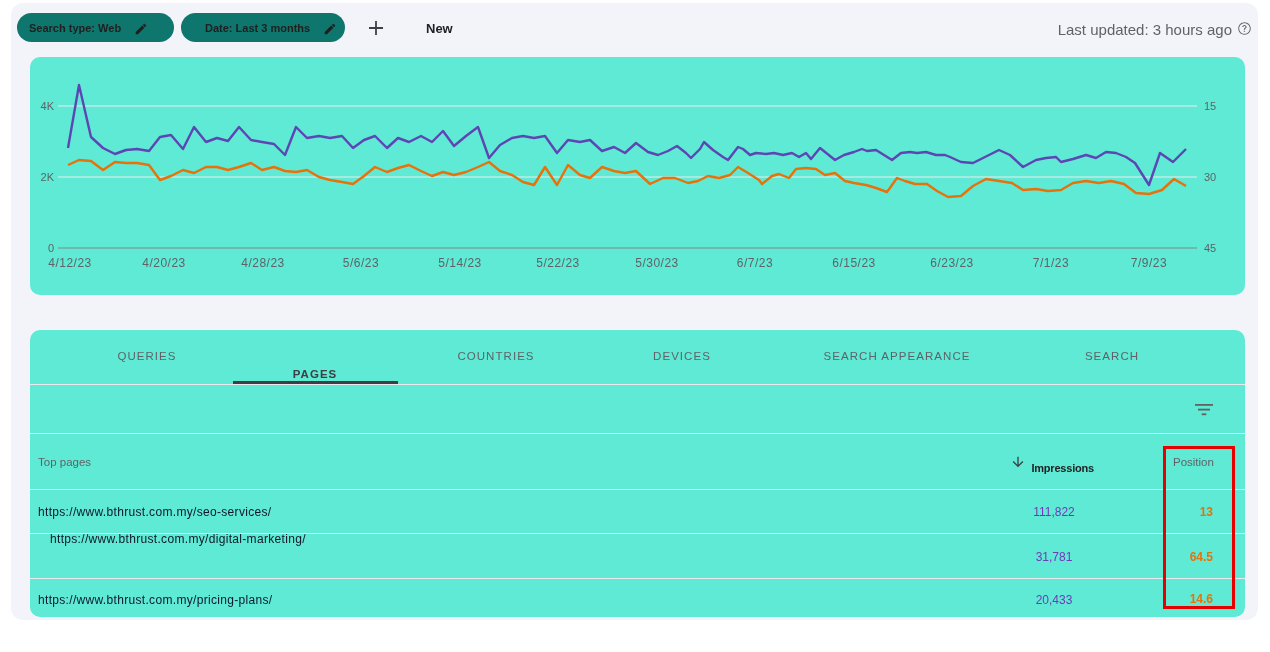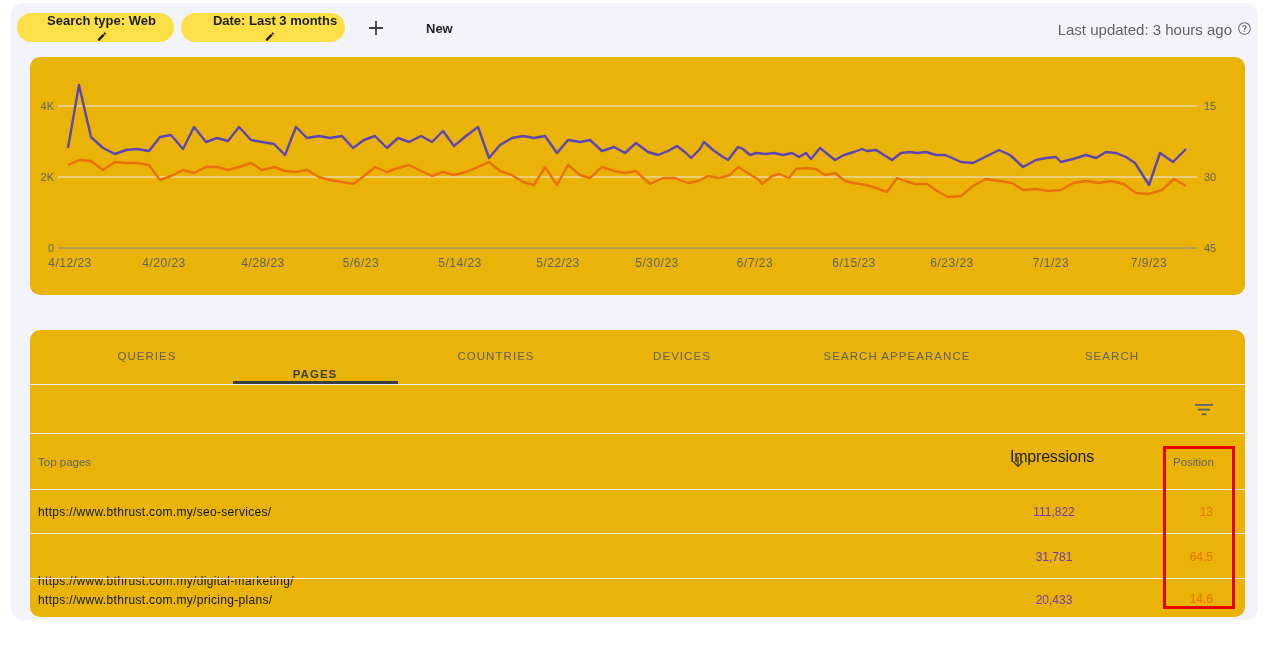--- a/index.html
+++ b/index.html
@@ -1,24 +1,24 @@
 <!DOCTYPE html>
 <html><head>
 <meta charset="utf-8">
 <style>
 html,body{margin:0;padding:0;background:#ffffff;}
 body{width:1270px;height:652px;position:relative;font-family:"Liberation Sans",sans-serif;overflow:hidden;}
 .panel{position:absolute;left:11px;top:3px;width:1247px;height:617px;background:#f3f4fa;border-radius:12px;}
-.chip{position:absolute;top:13px;height:29px;border-radius:15px;background:#fde047;display:flex;align-items:center;color:#1f1f1f;font-size:13px;font-weight:700;flex-direction:column;}
-.card{position:absolute;background:#eab308;border-radius:10px;}
+.chip{position:absolute;top:13px;height:29px;border-radius:15px;background:#0f766e;display:flex;align-items:center;color:#1f1f1f;font-size:11px;font-weight:700;}
+.card{position:absolute;background:#5eead4;border-radius:10px;}
 .tab{position:absolute;top:350px;font-size:11.5px;letter-spacing:1.05px;color:#5f6368;transform:translateX(-50%);white-space:nowrap;}
 .sep{position:absolute;left:30px;width:1215px;height:1px;background:#e8eaed;}
 .url{position:absolute;left:38px;font-size:12px;color:#0f172a;letter-spacing:.32px;}
 .imp{position:absolute;font-size:12px;color:#7337b8;text-align:center;width:80px;left:1014px;}
-.pos{position:absolute;font-size:12px;color:#e8710a;text-align:right;width:60px;left:1153px;}
+.pos{position:absolute;font-size:12px;color:#e8710a;text-align:right;width:60px;left:1153px;font-weight:bold;}
 </style>
 </head>
 <body>
 <div class="panel"></div>
 
 <div class="chip" style="left:17px;width:157px;">
   <span style="margin-left:12px;">Search type: Web</span>
   <svg width="14" height="14" viewBox="0 0 24 24" style="margin-left:13px;margin-top:3px;">
       <path fill="#1f1f1f" d="M3 17.25V21h3.75L17.81 9.94l-3.75-3.75L3 17.25zM20.71 7.04c.39-.39.39-1.02 0-1.41l-2.34-2.34c-.39-.39-1.02-.39-1.41 0l-1.83 1.83 3.75 3.75 1.83-1.83z"></path>
     </svg>
@@ -90,28 +90,28 @@
         <rect x="3" y="4.7" width="12" height="1.8"></rect>
         <rect x="6.7" y="9.4" width="4.6" height="1.8"></rect>
       </g>
     </svg>
 </div>
 <div class="sep" style="top:433px;"></div>
 <div style="position:absolute;left:38px;top:456px;font-size:11.5px;color:#5f6368;">Top pages</div>
 <div style="position:absolute;left:1010px;top:454px;"><svg width="16" height="16" viewBox="0 0 24 24">
       <path fill="#3c4043" d="M20 12l-1.41-1.41L13 16.17V4h-2v12.17l-5.58-5.59L4 12l8 8 8-8z"></path>
     </svg></div>
-<div style="position:absolute;left:954px;top:448px;width:140px;text-align:right;font-size:16px;font-weight:400;letter-spacing:-.2px;color:#202124;white-space:nowrap;">Impressions</div>
+<div style="position:absolute;left:954px;top:462px;width:140px;text-align:right;font-size:11px;font-weight:700;letter-spacing:-.2px;color:#202124;white-space:nowrap;">Impressions</div>
 <div style="position:absolute;left:1173px;top:456px;font-size:11.5px;color:#5f6368;">Position</div>
 <div class="sep" style="top:489px;"></div>
 <div class="url" style="top:505px;">https://www.bthrust.com.my/seo-services/</div>
 <div class="imp" style="top:505px;">111,822</div>
 <div class="pos" style="top:505px;">13</div>
 <div class="sep" style="top:533px;"></div>
-<div class="url" style="top:574px;">https://www.bthrust.com.my/digital-marketing/</div>
+<div class="url" style="top:532px;margin-left:12px;">https://www.bthrust.com.my/digital-marketing/</div>
 <div class="imp" style="top:550px;">31,781</div>
 <div class="pos" style="top:550px;">64.5</div>
 <div class="sep" style="top:578px;"></div>
 <div class="url" style="top:592.5px;">https://www.bthrust.com.my/pricing-plans/</div>
 <div class="imp" style="top:592.5px;">20,433</div>
 <div class="pos" style="top:591.5px;">14.6</div>
 
 <div style="position:absolute;left:1163px;top:446px;width:72px;height:163px;border:3.5px solid #e60000;box-sizing:border-box;"></div>
 
 </body></html>

